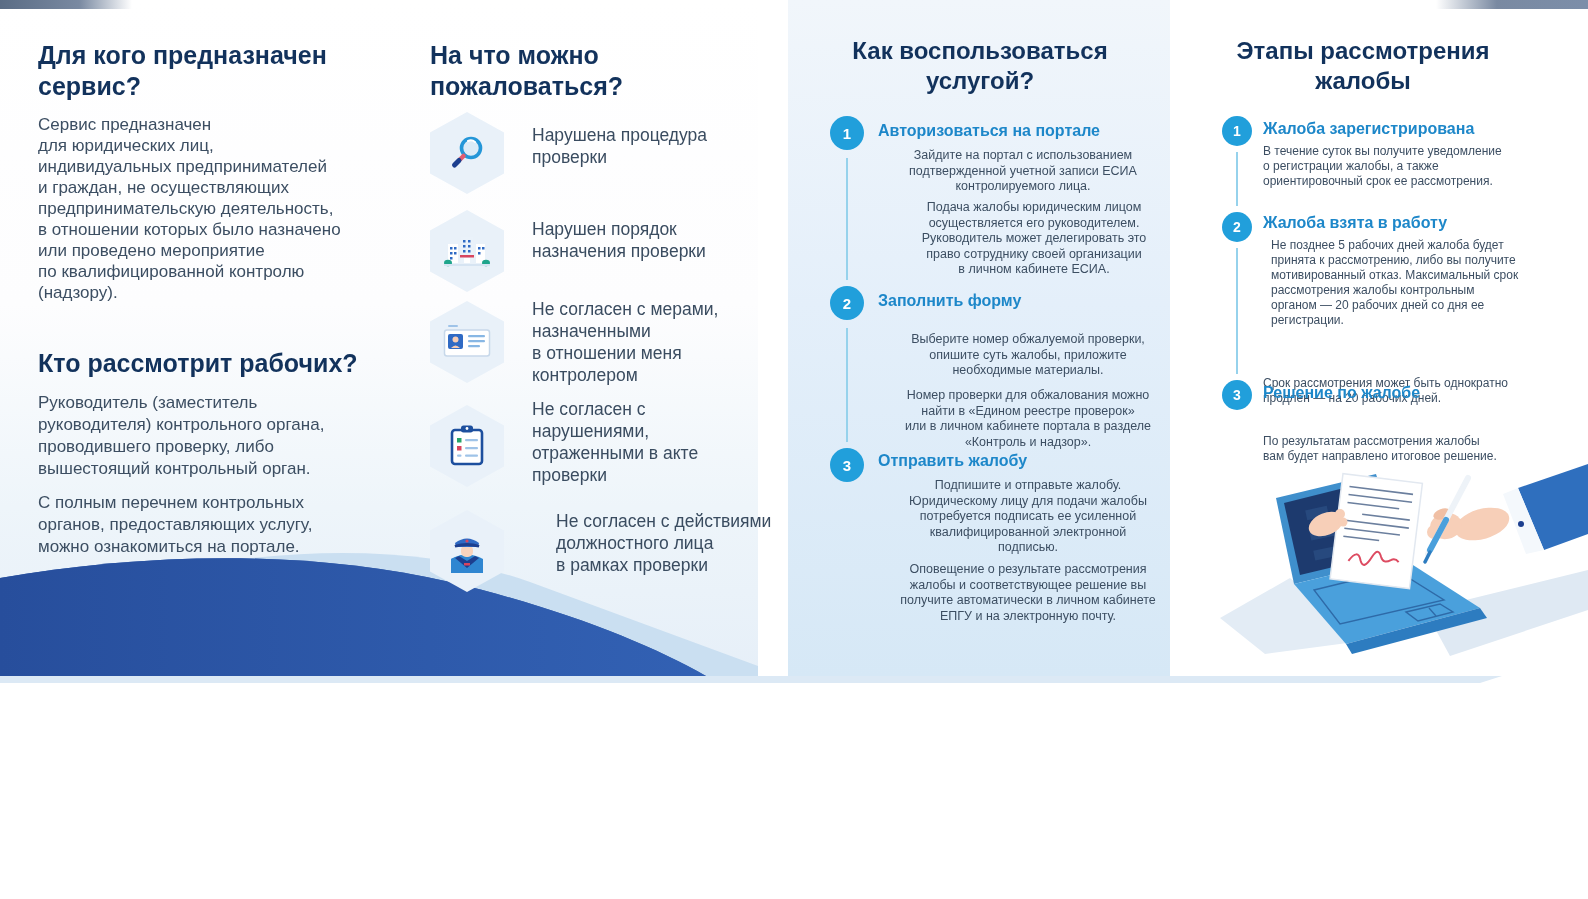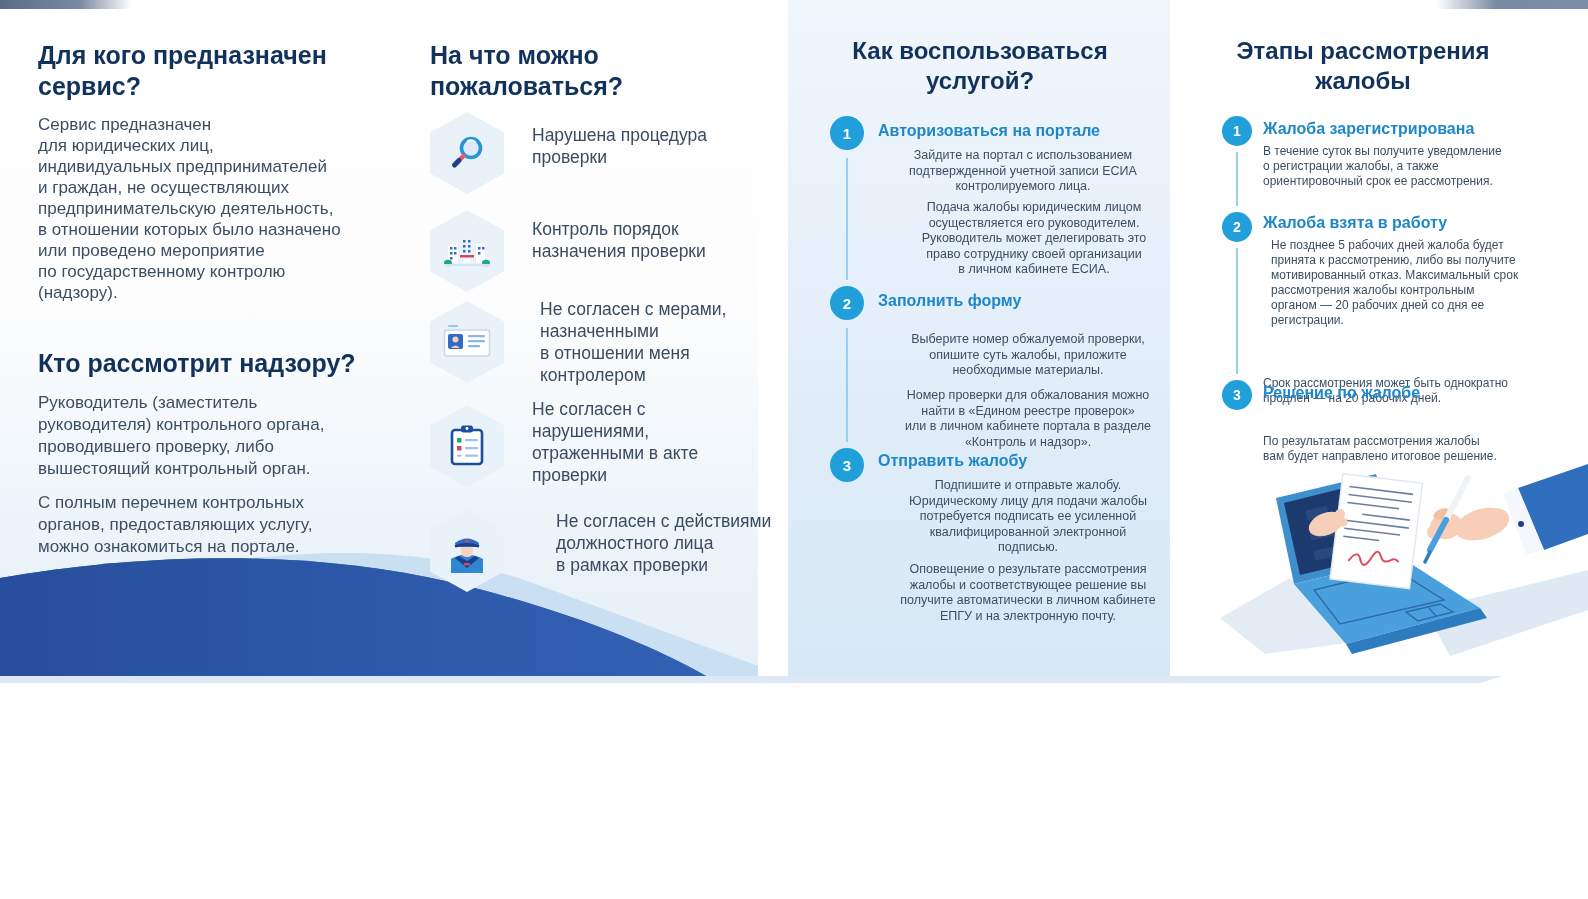--- a/index.html
+++ b/index.html
@@ -69,23 +69,23 @@
   <section>
     <h2 class="abs h-main pre m0" style="left:38px;top:40px;width:360px;">Для кого предназначен
 сервис?</h2>
     <p class="abs body-lg pre m0" style="left:38px;top:114px;width:360px;">Сервис предназначен
 для юридических лиц,
 индивидуальных предпринимателей
 и граждан, не осуществляющих
 предпринимательскую деятельность,
 в отношении которых было назначено
 или проведено мероприятие
-по государственному контролю
+по квалифицированной контролю
 (надзору).</p>
-    <h2 class="abs h-main pre m0" style="left:38px;top:348px;width:360px;">Кто рассмотрит надзору?</h2>
+    <h2 class="abs h-main pre m0" style="left:38px;top:348px;width:360px;">Кто рассмотрит рабочих?</h2>
     <p class="abs body-lg pre m0" style="left:38px;top:392px;width:360px;line-height:22px;">Руководитель (заместитель
 руководителя) контрольного органа,
 проводившего проверку, либо
 вышестоящий контрольный орган.</p>
     <p class="abs body-lg pre m0" style="left:38px;top:492px;width:360px;line-height:22px;">С полным перечнем контрольных
 органов, предоставляющих услугу,
 можно ознакомиться на портале.</p>
   </section>
 
   <section>
@@ -122,36 +122,36 @@
         <rect x="20" y="27" width="6" height="5" fill="#ffffff"></rect>
         <rect x="32" y="13" width="9" height="19" fill="#ffffff"></rect>
         <rect x="34" y="16" width="2.5" height="2.5" fill="#2f6ac4"></rect>
           <rect x="34" y="21" width="2.5" height="2.5" fill="#2f6ac4"></rect>
         <rect x="38" y="16" width="2.5" height="2.5" fill="#2f6ac4"></rect>
         <ellipse cx="4" cy="32" rx="4" ry="3.2" fill="#1fa58c"></ellipse>
         <ellipse cx="42" cy="32" rx="4" ry="3.2" fill="#1fa58c"></ellipse>
         <rect x="0" y="33" width="46" height="2" fill="#d6e4f2"></rect>
       </svg>
     </div>
-    <div class="abs item-txt pre" style="left:532px;top:218px;width:250px;">Контроль порядок
+    <div class="abs item-txt pre" style="left:532px;top:218px;width:250px;">Нарушен порядок
 назначения проверки</div>
 
     <div class="abs hex" style="left:430px;top:301px;">
       <svg width="48" height="38" viewBox="0 0 48 38">
         <rect x="1.5" y="7" width="45" height="26" rx="2.5" fill="#ffffff" stroke="#c7d8ea" stroke-width="1.5"></rect>
         <rect x="5" y="2" width="10" height="2" rx="1" fill="#9fc3e8"></rect>
         <rect x="5" y="11" width="15" height="15" rx="2" fill="#2f6ac4"></rect>
         <circle cx="12.5" cy="16.5" r="3" fill="#f6cdb6"></circle>
         <path d="M8 25 q4.5 -5 9 0" fill="#f6cdb6"></path>
         <rect x="25" y="12" width="17" height="2.2" rx="1" fill="#88b7e4"></rect>
         <rect x="25" y="17" width="17" height="2.2" rx="1" fill="#88b7e4"></rect>
         <rect x="25" y="22" width="12" height="2.2" rx="1" fill="#88b7e4"></rect>
       </svg>
     </div>
-    <div class="abs item-txt pre" style="left:532px;top:298px;width:250px;margin-left:8px;">Не согласен с мерами,
+    <div class="abs item-txt pre" style="left:532px;top:298px;width:250px;">Не согласен с мерами,
 назначенными
 в отношении меня
 контролером</div>
 
     <div class="abs hex" style="left:430px;top:405px;">
       <svg width="38" height="44" viewBox="0 0 38 44">
         <rect x="4" y="6" width="30" height="34" rx="3" fill="#ffffff" stroke="#1d4f9e" stroke-width="2.6"></rect>
         <rect x="13" y="1.5" width="12" height="7" rx="2.5" fill="#1d4f9e"></rect>
         <circle cx="19" cy="4.5" r="1.4" fill="#ffffff"></circle>
         <rect x="9" y="14" width="4.5" height="4.5" fill="#27a468"></rect>

